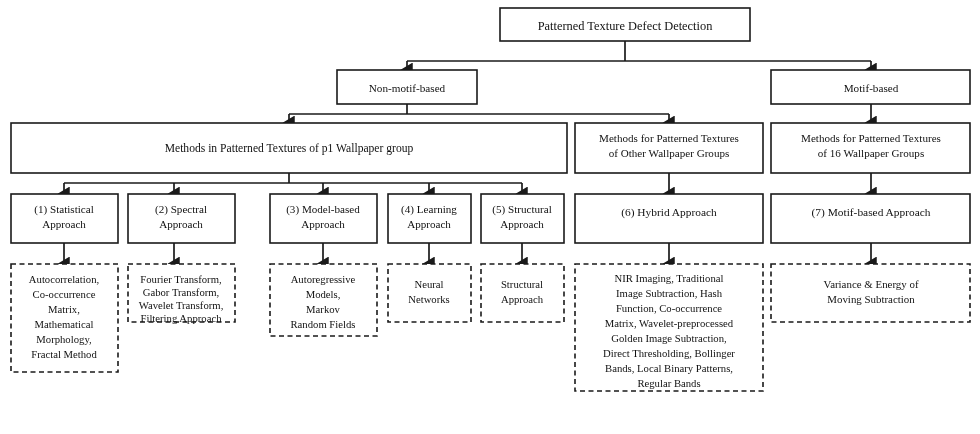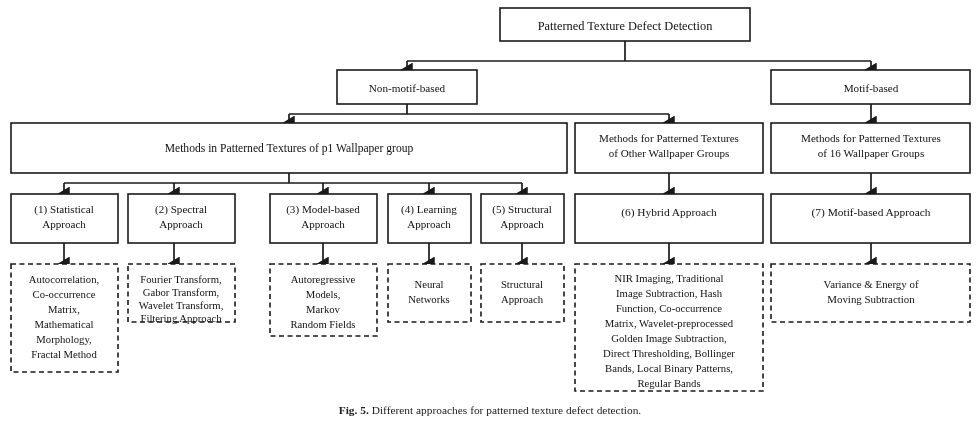--- a/index.html
+++ b/index.html
@@ -173,18 +173,14 @@
     <text class="nodeLabel" x="669" y="387" font-size="10.7">Regular Bands</text>
   </g>
 
   <g>
     <rect class="b-dashed" x="771" y="264" width="199" height="58"></rect>
     <text class="nodeLabel" x="871" y="288" font-size="10.9">Variance &amp; Energy of</text>
     <text class="nodeLabel" x="871" y="303" font-size="10.9">Moving Subtraction</text>
   </g>
 </svg>
 
-<div class="caption">
-  <span class="cap-fig">Fig. 5.</span>
-  <span>Different approaches for patterned texture defect detection.</span>
-</div>
 
 </div>
 
 </body></html>

